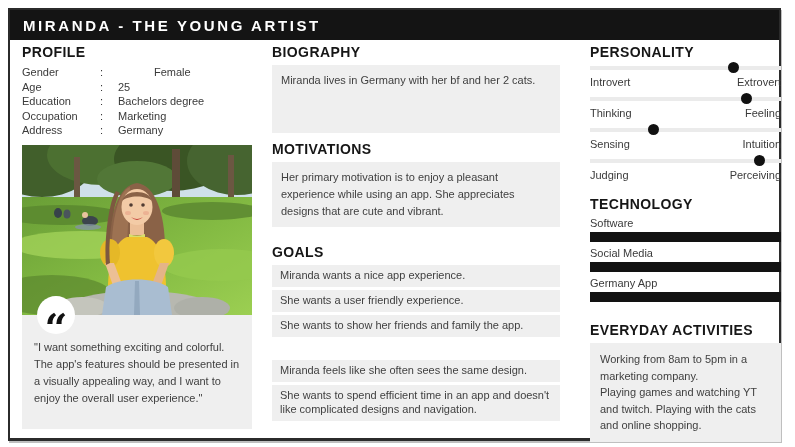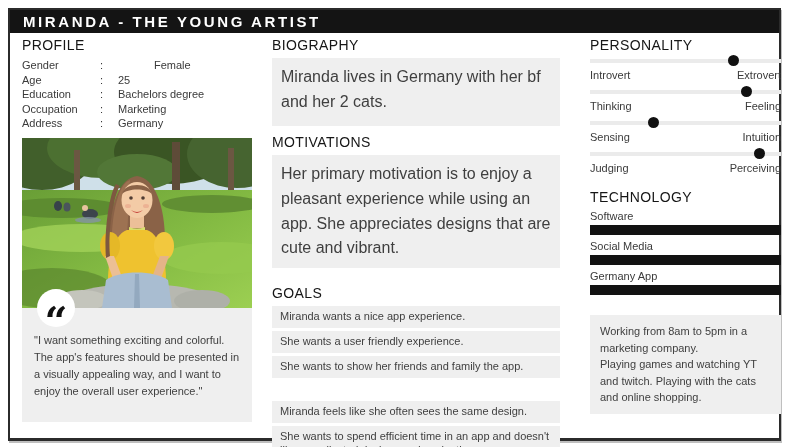--- a/index.html
+++ b/index.html
@@ -9,45 +9,45 @@
     --slider-track:#ebebeb;
     --slider-dot:#111111;
     --title-color:#161616;
     --body-color:#3f3f3f;
   }
   *{margin:0;padding:0;box-sizing:border-box;}
   html,body{width:795px;height:447px;background:#ffffff;overflow:hidden;
     font-family:"Liberation Sans","DejaVu Sans",sans-serif;}
   .card{position:absolute;left:8px;top:8px;width:773px;height:433px;background:#fff;
     border:2px solid #2b2b2b;border-bottom-width:3px;box-shadow:1px 2px 0 rgba(0,0,0,.25);}
-  .header{height:23px;background:var(--header-bg);color:#fff;display:flex;align-items:center;
+  .header{height:30px;background:var(--header-bg);color:#fff;display:flex;align-items:center;
     padding-left:13px;font-size:15px;font-weight:bold;letter-spacing:2.6px;}
   .content{position:relative;height:397px;}
   .col{position:absolute;top:4px;}
   .col-left{left:12px;width:230px;}
   .col-mid{left:262px;width:288px;}
   .col-right{left:580px;width:191px;}
-  .sec-title{font-size:14px;font-weight:400;letter-spacing:.4px;color:var(--title-color);margin-bottom:5px;}
+  .sec-title{font-size:14px;font-weight:700;letter-spacing:.4px;color:var(--title-color);margin-bottom:5px;}
 
   
   .fields{margin-top:2px;}
   .field-row{display:flex;font-size:11px;line-height:14.5px;color:#3a3a3a;}
   .f-label{width:78px;}
   .f-colon{width:18px;}
   .f-value{flex:1;}
   .photo{display:block;width:230px;height:170px;margin-top:7px;}
   .quote-box{position:relative;background:var(--section-box-bg);padding:24px 12px 12px 12px;
     min-height:114px;font-size:11px;line-height:1.55;color:var(--body-color);}
   .quote-badge{position:absolute;top:-19px;left:15px;width:38px;height:38px;border-radius:50%;
     background:#fff;display:flex;align-items:center;justify-content:center;overflow:hidden;}
   .quote-glyph{font-family:"DejaVu Serif",serif;font-weight:bold;font-size:40px;color:#111;
     line-height:0;position:relative;top:13px;}
 
   
-  .txt-box{background:var(--section-box-bg);padding:7px 9px;font-size:16px;line-height:1.55;
+  .txt-box{background:var(--section-box-bg);padding:7px 9px;font-size:11px;line-height:1.55;
     color:var(--body-color);}
   .box-bio{min-height:68px;}
   .box-mot{min-height:63px;}
   .sec{margin-bottom:8px;}
   .sec-goals{margin-top:17px;}
   .sec-frus{margin-top:23px;}
   .list-row{background:var(--section-box-bg);padding:3px 8px 4px;margin-bottom:3px;
     font-size:11px;line-height:1.35;color:var(--body-color);}
 
   
@@ -246,20 +246,21 @@
               <div class="tech-bar" style="width: 100%;"></div>
             </div>
             <div class="tech-row">
               <div class="tech-label">Germany App</div>
               <div class="tech-bar" style="width: 100%;"></div>
             </div>
           </div>
       </div>
 
       <div class="activities">
+        <div class="sec-title">EVERYDAY ACTIVITIES</div>
         <div class="act-box">
             <div>Working from 8am to 5pm in a marketing company.</div>
             <div>Playing games and watching YT and twitch. Playing with the cats and online shopping.</div>
           </div>
       </div>
     </div>
 
   </div>
 </div>
 

